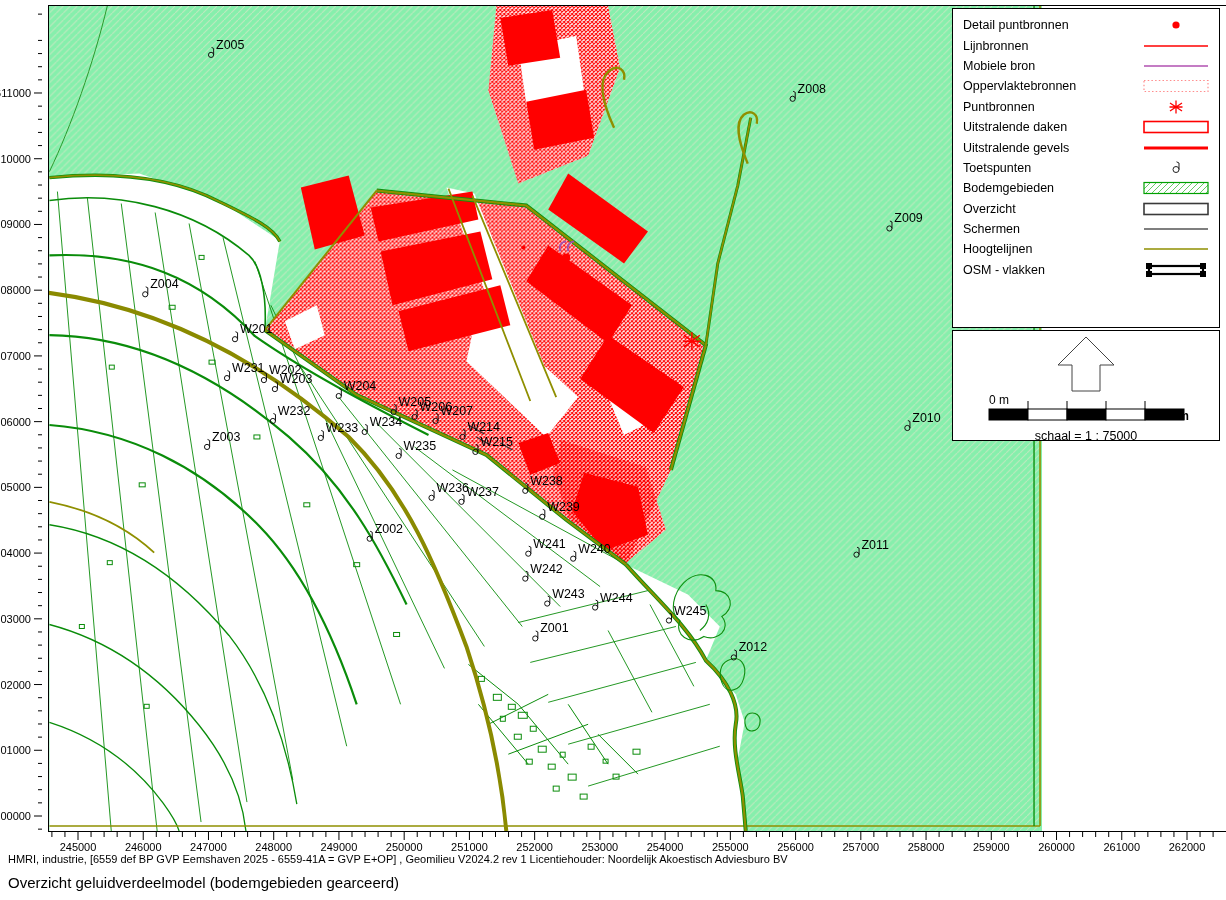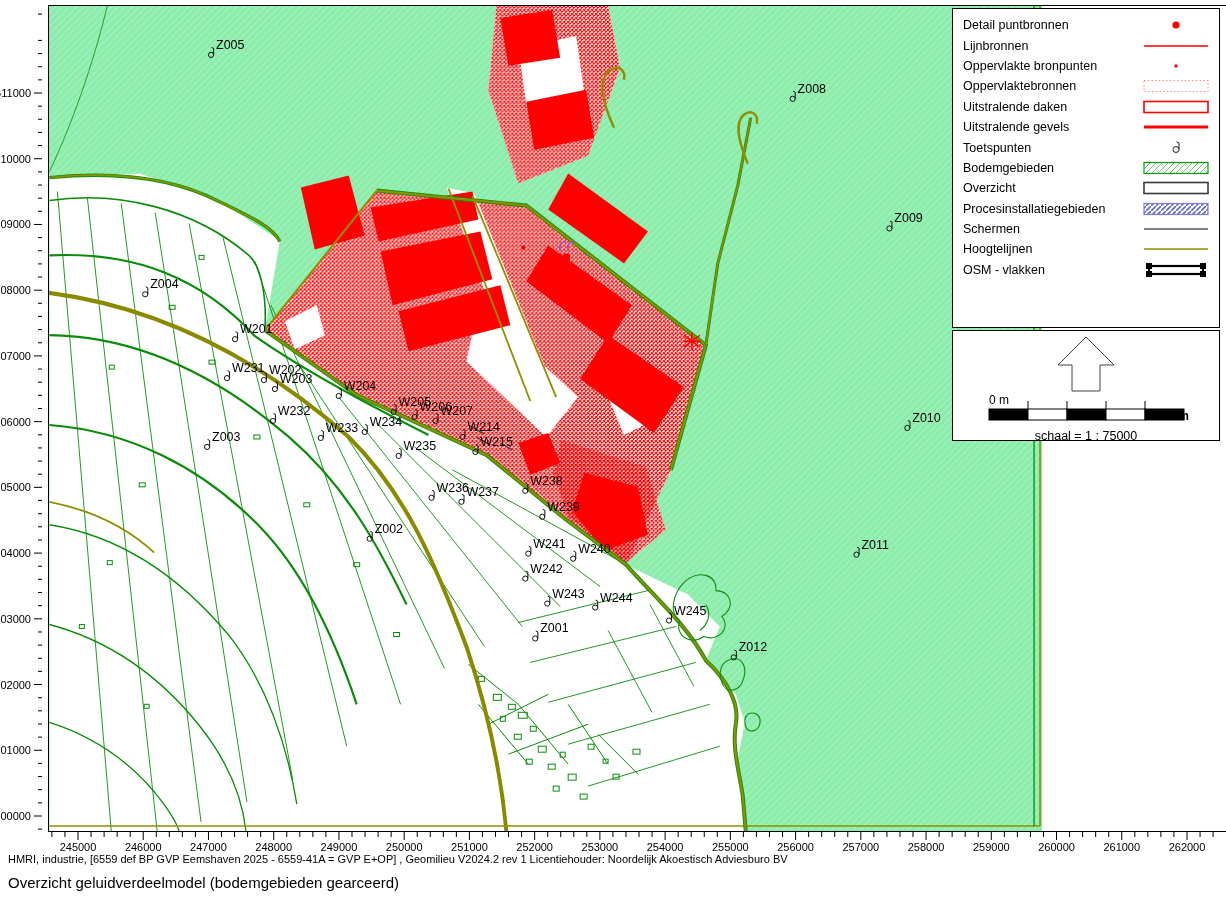--- a/index.html
+++ b/index.html
@@ -570,29 +570,37 @@
               <circle cx="35" cy="8" r="3.6" fill="#ff0000"></circle>
             </svg></span>
         </div>
         <div class="legend-row">
           <span class="legend-label">Lijnbronnen</span>
           <span class="legend-sym"><svg width="70" height="16" viewBox="0 0 70 16">
               <line x1="3" y1="8" x2="67" y2="8" stroke="#ff0000" stroke-width="1.6"></line>
             </svg></span>
         </div>
         <div class="legend-row">
-          <span class="legend-label">Oppervlakte bronpunten</span>
-          <span class="legend-sym"><svg width="70" height="16" viewBox="0 0 70 16">
-              <circle cx="35" cy="8" r="1.7" fill="#ff0000"></circle>
+          <span class="legend-label">Mobiele bron</span>
+          <span class="legend-sym"><svg width="70" height="16" viewBox="0 0 70 16">
+              <line x1="3" y1="8" x2="67" y2="8" stroke="#b050b0" stroke-width="1.6"></line>
             </svg></span>
         </div>
         <div class="legend-row">
           <span class="legend-label">Oppervlaktebronnen</span>
           <span class="legend-sym"><svg width="70" height="16" viewBox="0 0 70 16">
               <rect x="3" y="2.5" width="64" height="11" fill="none" stroke="#ff8c8c" stroke-width="1.2" stroke-dasharray="1.5 2.2"></rect>
+            </svg></span>
+        </div>
+        <div class="legend-row">
+          <span class="legend-label">Puntbronnen</span>
+          <span class="legend-sym"><svg width="70" height="16" viewBox="0 0 70 16">
+              <g stroke="#ff0000" stroke-width="1.3">
+                <path d="M35,1.5 L35,14.5 M29,4 L41,12 M29,12 L41,4 M28.5,8 L41.5,8"></path>
+              </g>
             </svg></span>
         </div>
         <div class="legend-row">
           <span class="legend-label">Uitstralende daken</span>
           <span class="legend-sym"><svg width="70" height="16" viewBox="0 0 70 16">
               <rect x="3" y="2.5" width="64" height="11" fill="#fff" stroke="#ff0000" stroke-width="1.6"></rect>
             </svg></span>
         </div>
         <div class="legend-row">
           <span class="legend-label">Uitstralende gevels</span>
@@ -610,26 +618,20 @@
         <div class="legend-row">
           <span class="legend-label">Bodemgebieden</span>
           <span class="legend-sym"><svg width="70" height="16" viewBox="0 0 70 16">
               <rect x="3" y="2.5" width="64" height="11" fill="url(#lhg)" stroke="#00a000" stroke-width="1.2"></rect>
             </svg></span>
         </div>
         <div class="legend-row">
           <span class="legend-label">Overzicht</span>
           <span class="legend-sym"><svg width="70" height="16" viewBox="0 0 70 16">
               <rect x="3" y="2.5" width="64" height="11" fill="#fff" stroke="#3a3a3a" stroke-width="1.6"></rect>
-            </svg></span>
-        </div>
-        <div class="legend-row">
-          <span class="legend-label">Procesinstallatiegebieden</span>
-          <span class="legend-sym"><svg width="70" height="16" viewBox="0 0 70 16">
-              <rect x="3" y="2.5" width="64" height="11" fill="url(#lhb)" stroke="#7d7dd8" stroke-width="1.2"></rect>
             </svg></span>
         </div>
         <div class="legend-row">
           <span class="legend-label">Schermen</span>
           <span class="legend-sym"><svg width="70" height="16" viewBox="0 0 70 16">
               <line x1="3" y1="8" x2="67" y2="8" stroke="#555555" stroke-width="1.6"></line>
             </svg></span>
         </div>
         <div class="legend-row">
           <span class="legend-label">Hoogtelijnen</span>

